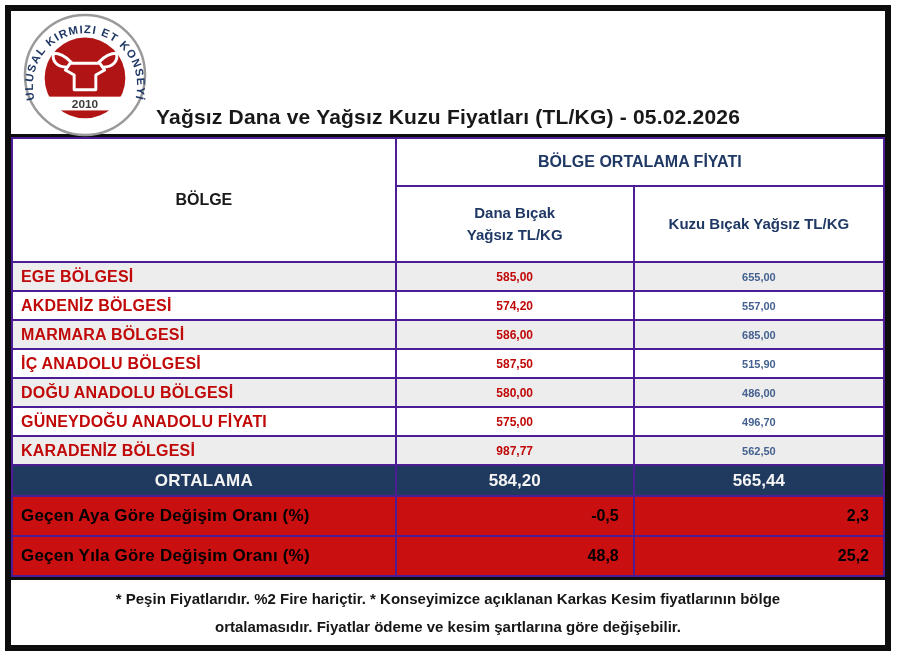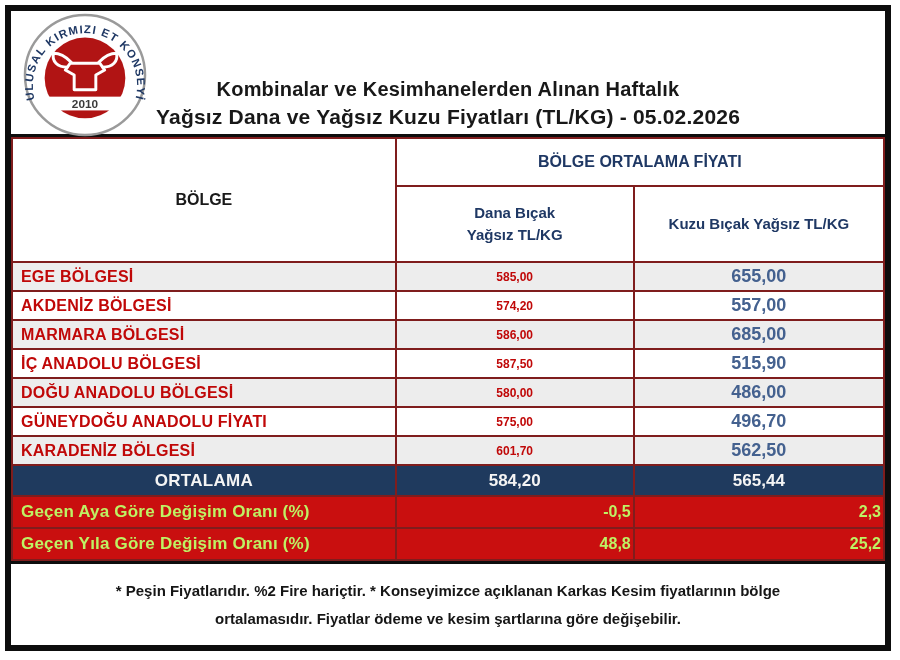--- a/index.html
+++ b/index.html
@@ -21,37 +21,37 @@
     display:flex; flex-direction:column; justify-content:flex-end;
     align-items:center; padding-bottom:5px;
   }
   .logo { position:absolute; left:10px; top:2px; width:128px; height:124px; }
   .title-line1 { font-size:20px; font-weight:700; color:#181818; letter-spacing:.2px; }
   .title-line2 { font-size:21px; font-weight:700; color:#181818; margin-top:4px; letter-spacing:.2px; }
 
   
   table.price-table { width:100%; border-collapse:collapse; table-layout:fixed; flex:0 0 auto; }
   col.c1 { width:44%; } col.c2 { width:27.3%; } col.c3 { width:28.7%; }
-  .price-table th, .price-table td { border:2px solid #7f1d1d; padding:0 2px; }
+  .price-table th, .price-table td { border:2px solid #4c1d95; padding:0 14px; }
 
   tr.h1 th.group-h { height:48px; font-size:16px; font-weight:700; color:var(--navy-text,#1F3864); text-align:center; }
   th.region-h { font-size:16px; font-weight:700; color:#1a1a1a; text-align:center; }
   tr.h2 th.sub-h { height:76px; font-size:15px; font-weight:700; color:var(--navy-text,#1F3864); text-align:center; line-height:1.5; }
 
   tr.data td { height:29px; }
   tr.data.stripe { background:var(--stripe-gray,#EDEDED); }
   td.region { font-size:16px; font-weight:700; color:var(--brand-red,#C00808); text-align:left; padding-left:8px; letter-spacing:.2px; }
   td.dana  { font-size:12px; font-weight:700; color:var(--brand-red,#C00808); text-align:center; }
-  td.kuzu  { font-size:18px; font-weight:700; color:var(--value-blue,#44618F); text-align:center; }
+  td.kuzu  { font-size:11px; font-weight:700; color:var(--value-blue,#44618F); text-align:center; }
 
   tr.avg td { height:31px; background:var(--navy-bg,#1F3A5E); color:#f4f4f4; font-weight:700; }
   tr.avg td.avg-label { font-size:17px; text-align:center; letter-spacing:.3px; }
   tr.avg td.val { font-size:17px; text-align:center; }
 
-  tr.chg td { height:32px; background:var(--row-red-bg,#C90F0F); color:#bef264; font-weight:700; }
+  tr.chg td { height:40px; background:var(--row-red-bg,#C90F0F); color:#000000; font-weight:700; }
   tr.chg td.chg-label { font-size:17px; text-align:left; padding-left:8px; letter-spacing:.2px; }
   tr.chg td.val { font-size:16px; text-align:right; }
 
   
   .footnote {
     flex:1 1 auto; border-top:3px solid #0d0d0d;
     display:flex; align-items:center; justify-content:center;
     padding:4px 55px; text-align:center;
   }
   .footnote p { font-size:15px; font-weight:700; color:#161616; line-height:1.85; }
@@ -76,21 +76,20 @@
           </g>
           <defs>
             <path id="arcText" d="M 17,96 A 53,53 0 1 1 113,96"></path>
           </defs>
           <text font-family="Liberation Sans, sans-serif" font-size="11.5" font-weight="bold" fill="#1F3864" letter-spacing="1.2">
             <textPath href="#arcText" startOffset="50%" text-anchor="middle">ULUSAL KIRMIZI ET KONSEYİ</textPath>
           </text>
           <text x="65" y="96.5" text-anchor="middle" font-family="Liberation Sans, sans-serif" font-size="12" font-weight="bold" fill="#3a3a3a">2010</text>
         </svg>
       </div>
-      <div class="title-line1">Kombinalar ve Kesimhanelerden Alınan Haftalık</div>
       <div class="title-line2">Yağsız Dana ve Yağsız Kuzu Fiyatları (TL/KG) - 05.02.2026</div>
     </div>
 
     <table class="price-table">
       <colgroup>
           <col class="c1">
           <col class="c2">
           <col class="c3">
         </colgroup>
       <thead>
@@ -132,21 +131,21 @@
           <td class="dana">580,00</td>
           <td class="kuzu">486,00</td>
         </tr>
         <tr class="data">
           <td class="region">GÜNEYDOĞU ANADOLU FİYATI</td>
           <td class="dana">575,00</td>
           <td class="kuzu">496,70</td>
         </tr>
         <tr class="data stripe">
           <td class="region">KARADENİZ BÖLGESİ</td>
-          <td class="dana">601,70</td>
+          <td class="dana">987,77</td>
           <td class="kuzu">562,50</td>
         </tr>
         <tr class="avg">
           <td class="avg-label">ORTALAMA</td>
           <td class="val">584,20</td>
           <td class="val">565,44</td>
         </tr>
         <tr class="chg">
           <td class="chg-label">Geçen Aya Göre Değişim Oranı (%)</td>
           <td class="val">-0,5</td>

